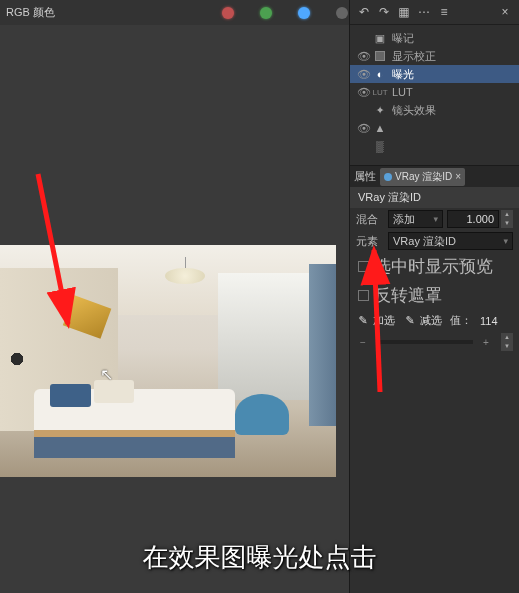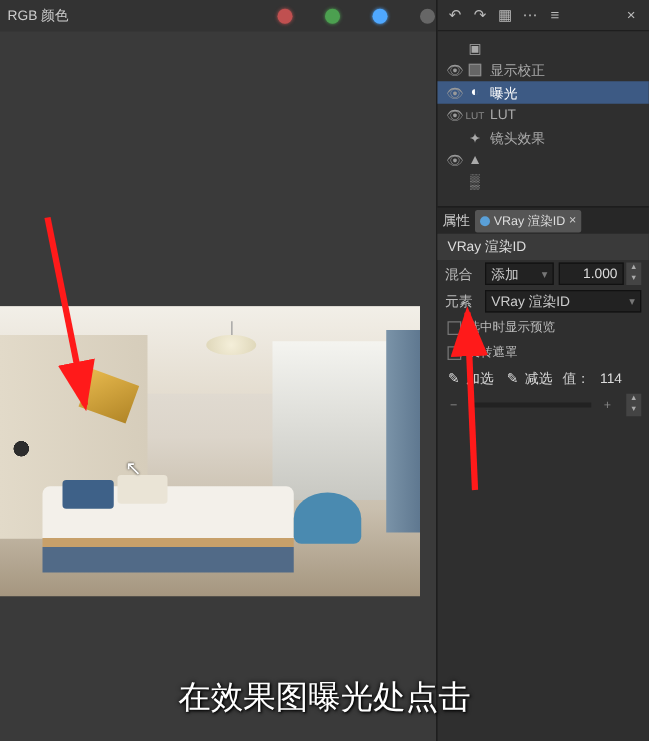--- a/index.html
+++ b/index.html
@@ -113,21 +113,21 @@
   }
   .select .arr { color:#777; font-size:9px; }
   .num {
     width:52px; height:18px; background:#222; border:1px solid #111;
     color:#ddd; padding:0 4px; display:flex; align-items:center; justify-content:flex-end;
     margin-left:4px;
   }
   .spin { width:12px; height:18px; background:#444; display:flex; flex-direction:column; margin-left:2px; }
   .spin div { flex:1; font-size:6px; color:#aaa; text-align:center; line-height:8px; }
 
-  .chk-row { display:flex; align-items:center; padding:3px 8px; font-size:10px; color:#bbb; }
+  .chk-row { display:flex; align-items:center; padding:3px 8px; font-size:17px; color:#bbb; }
   .chk { width:11px;height:11px;border:1px solid #777; margin-right:5px; }
 
   .tool-row {
     display:flex; align-items:center; padding:3px 6px; gap:8px;
     font-size:11px; color:#ddd;
   }
   .tool-btn { display:flex; align-items:center; gap:3px; }
   .tool-ic { width:14px; height:14px; display:flex; align-items:center; justify-content:center; }
   .tool-row .val-label { color:#ccc; }
 
@@ -191,20 +191,21 @@
     <span class="rp-ic">⋯</span>
     <span class="rp-ic">≡</span>
     <span style="flex:1"></span>
     <span class="rp-ic">×</span>
   </div>
 
   <div class="layer-list">
     <div class="layer-row">
       <span class="eye"></span>
       <span class="layer-ic">▣</span>
+      <span class="lname">曝记</span>
     </div>
     <div class="layer-row">
       <span class="eye">👁</span>
       <span class="layer-ic">
           <span class="sq checked"></span>
         </span>
       <span class="lname">显示校正</span>
     </div>
     <div class="layer-row highlight">
       <span class="eye">👁</span>

